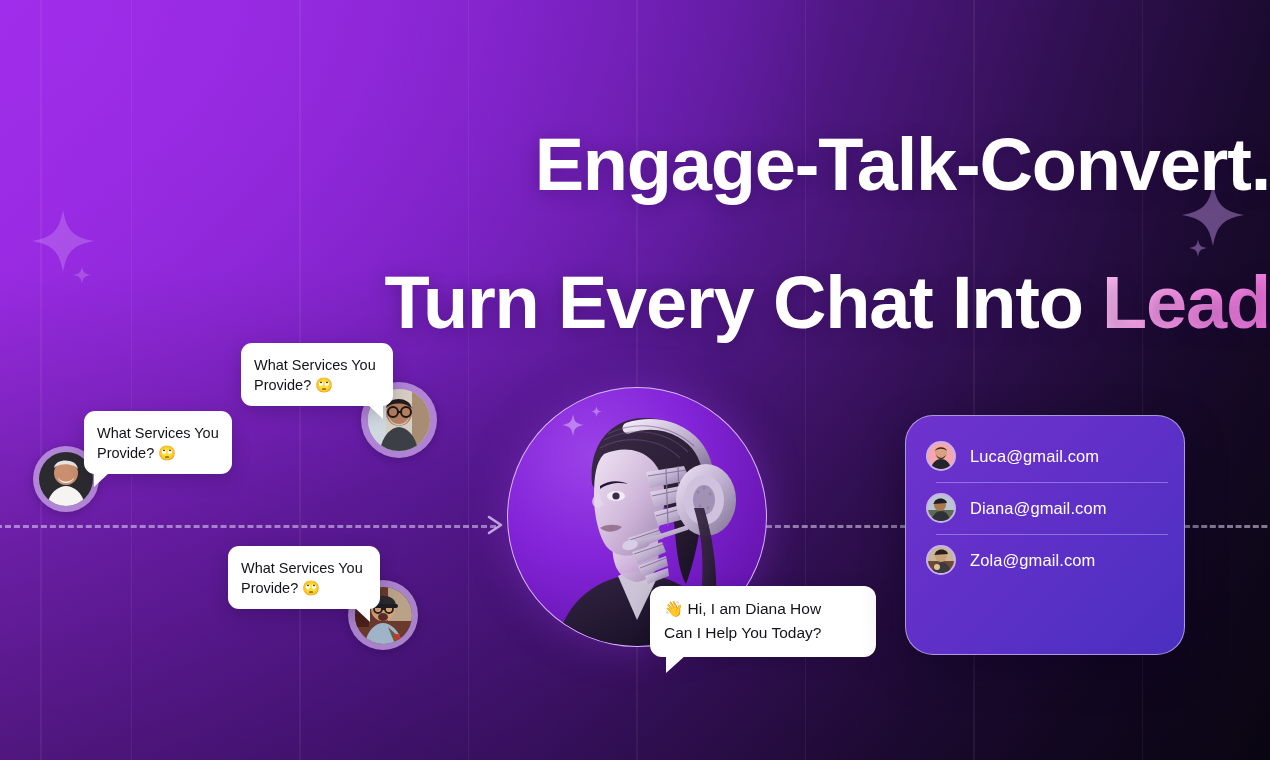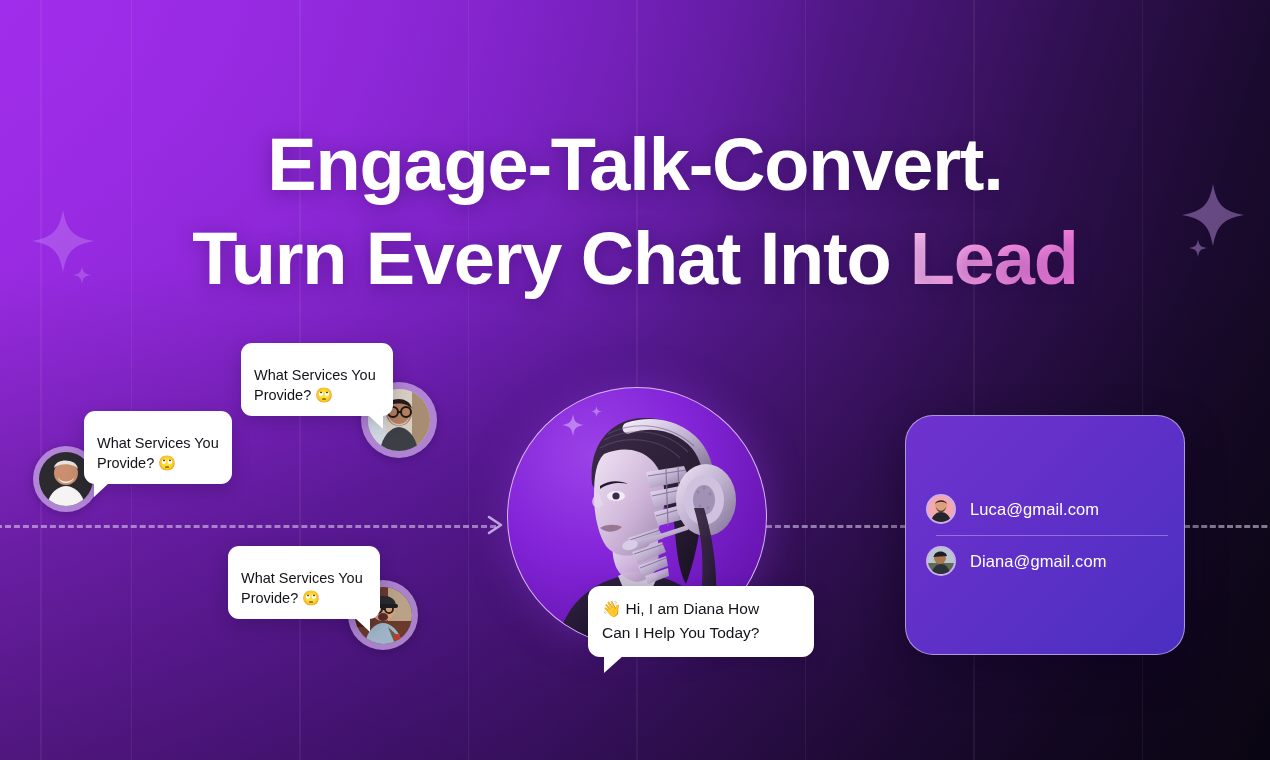--- a/index.html
+++ b/index.html
@@ -76,30 +76,30 @@
     z-index: 3;
     color: rgba(226,214,240,0.75);
   }
 
   
   .headline {
     position: absolute;
     top: 68px;
     left: 0;
     width: 1270px;
-    text-align: center;
+    text-align: right;
     z-index: 6;
     color: #ffffff;
     font-weight: 700;
     font-size: 74px;
     line-height: 94px;
     letter-spacing: -1.2px;
     text-shadow: 0 3px 18px rgba(30,0,60,0.35);
   }
-  .headline .l2 { display: block; }
+  .headline .l2 { display: block; margin-top: 44px; }
   .accent-lead {
     background: linear-gradient(100deg, #ffc2f4 0%, #ff9aec 45%, #f97be4 100%);
     -webkit-background-clip: text;
     background-clip: text;
     color: transparent;
     -webkit-text-fill-color: transparent;
   }
 
   
   .hero-circle {
@@ -132,21 +132,21 @@
   }
 
   
   .bubble {
     position: absolute;
     background: #ffffff;
     color: #15131a;
     border-radius: 11px;
     font-size: 14.5px;
     line-height: 20px;
-    padding: 22px 13px 11px 13px;
+    padding: 12px 13px 11px 13px;
     z-index: 7;
     box-shadow: 0 6px 18px rgba(20,0,40,0.22);
     white-space: pre-line;
   }
   .bubble .tail {
     position: absolute;
     width: 0;
     height: 0;
   }
   .tail-bl {
@@ -160,21 +160,21 @@
     bottom: -13px;
     border-right: 16px solid #ffffff;
     border-bottom: 15px solid transparent;
   }
 
   .bubble-b1 { left: 84px;  top: 411px; width: 122px; }
   .bubble-b2 { left: 241px; top: 343px; width: 126px; }
   .bubble-b3 { left: 228px; top: 546px; width: 126px; }
 
   .bubble-diana {
-    left: 588px;
+    left: 650px;
     top: 586px;
     width: 198px;
     font-size: 15.5px;
     line-height: 24px;
     border-radius: 12px;
     padding: 11px 14px 12px 14px;
   }
   .bubble-diana .tail {
     left: 16px;
     bottom: -16px;
@@ -216,21 +216,20 @@
     height: 240px;
     border-radius: 28px;
     z-index: 8;
     background: linear-gradient(135deg, #6f33cf 0%, #6330c9 38%, #5730c6 68%, #4a2fbf 100%);
     border: 1.5px solid rgba(225,222,235,0.6);
     box-shadow: 0 14px 40px rgba(10,0,30,0.45);
     padding: 14px 20px;
     box-sizing: border-box;
     display: flex;
     flex-direction: column;
-    justify-content: center;
   }
   .lead-row {
     display: flex;
     align-items: center;
     gap: 14px;
     padding: 11px 0;
     position: relative;
   }
   .lead-row + .lead-row::before {
     content: "";
@@ -507,17 +506,32 @@
             <rect y="15" width="26" height="11" fill="#5d6b55"></rect>
             <circle cx="12" cy="10" r="6" fill="#a9784f"></circle>
             <path d="M6 8 C7 2 18 2 19 8 L5 9 Z" fill="#1f1f23"></path>
             <path d="M3 26 C5 19 9 16 13 16 C17 16 21 19 22 26 Z" fill="#2d3238"></path>
           </svg>
         </div>
       </div>
       <span class="lead-email">Diana@gmail.com</span>
     </div>
 
+    <div class="lead-row">
+      <div class="lead-avatar">
+        <div class="photo">
+          <svg viewBox="0 0 26 26" width="26" height="26">
+            <rect width="26" height="26" fill="#c9b79a"></rect>
+            <rect y="14" width="26" height="12" fill="#6d4a33"></rect>
+            <circle cx="13" cy="9" r="6" fill="#caa079"></circle>
+            <path d="M7 7 C8 1 19 1 20 7 L6 8 Z" fill="#2a211c"></path>
+            <path d="M4 26 C6 19 10 15 14 15 C18 15 22 19 23 26 Z" fill="#3b3a3f"></path>
+            <circle cx="9" cy="20" r="3" fill="#e0c39c"></circle>
+          </svg>
+        </div>
+      </div>
+      <span class="lead-email">Zola@gmail.com</span>
+    </div>
 
 
   </div>
 
 </div>
 
 </body></html>

